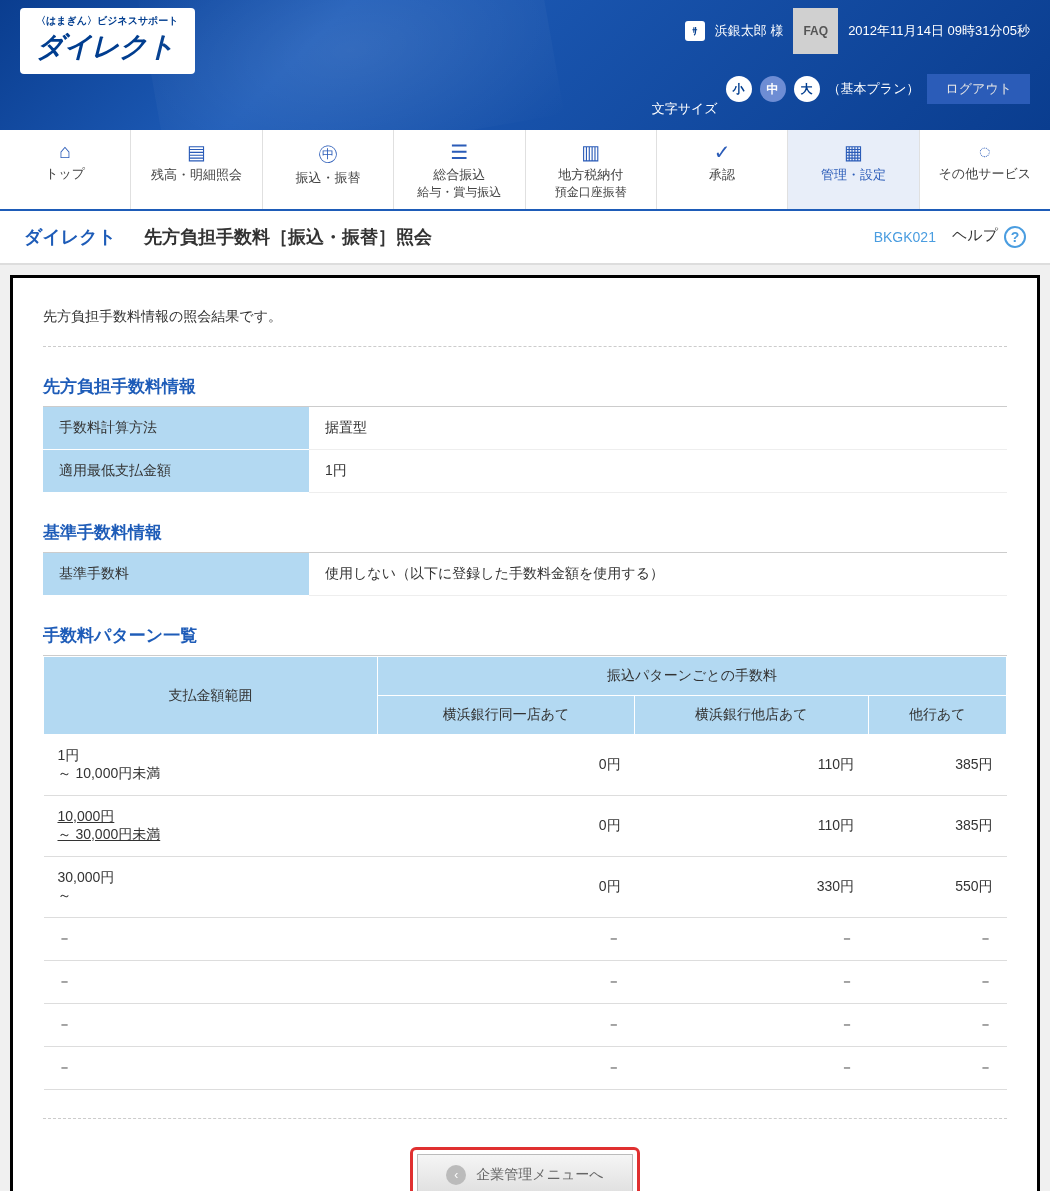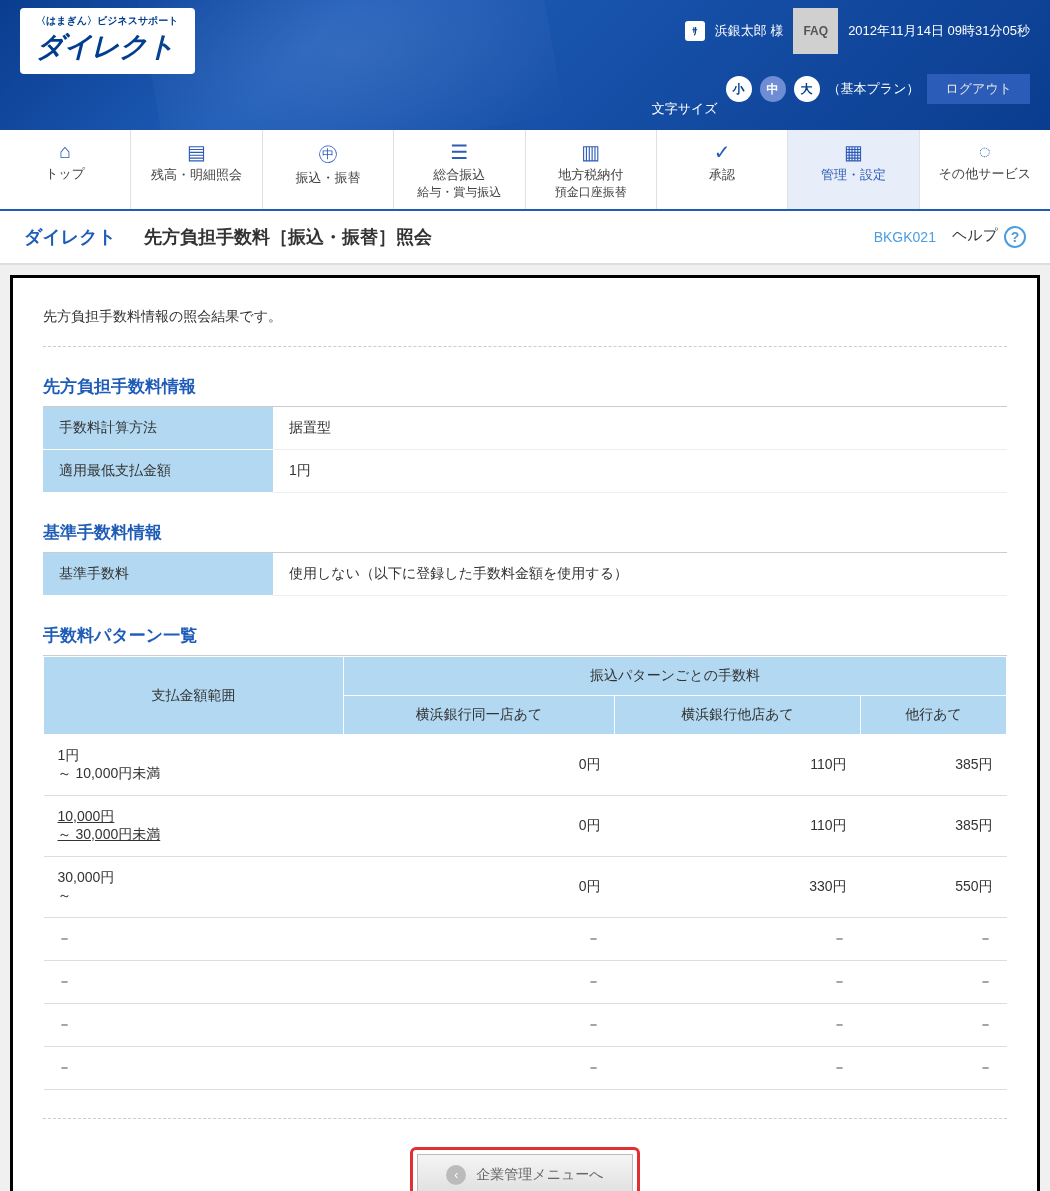--- a/index.html
+++ b/index.html
@@ -34,21 +34,21 @@
 .page-title { font-size: 18px; font-weight: bold; color: #333; }
 .subhead-right { display: flex; gap: 16px; align-items: center; }
 .code { color: #4a9de0; font-size: 14px; }
 .help { font-size: 15px; color: #333; display: flex; align-items: flex-start; gap: 6px; cursor: pointer; }
 .help-icon { width: 22px; height: 22px; border: 2px solid #4a9de0; border-radius: 50%; display: inline-flex; align-items: center; justify-content: center; color: #4a9de0; font-weight: bold; font-size: 14px; }
 .content { background: #f0f0f0; padding: 10px; }
 .card { background: #fff; border: 3px solid #000000; padding: 30px; }
 .desc { font-size: 14px; color: #333; padding-bottom: 20px; border-bottom: 1px dashed #ccc; margin-bottom: 28px; }
 .section-title { color: #1e5cb8; font-size: 17px; font-weight: bold; padding-bottom: 8px; border-bottom: 1px solid #ccc; margin-bottom: 0; }
 .info-table { width: 100%; border-collapse: collapse; margin-bottom: 28px; }
-.info-table th { background: #b3d9f2; text-align: left; padding: 12px 16px; font-weight: normal; font-size: 14px; width: 230px; border-bottom: 1px solid #fff; }
+.info-table th { background: #b3d9f2; text-align: left; padding: 12px 16px; font-weight: normal; font-size: 14px; width: 266px; border-bottom: 1px solid #fff; }
 .info-table td { padding: 12px 16px; font-size: 14px; border-bottom: 1px solid #eee; }
 .fee-table { width: 100%; border-collapse: collapse; margin-bottom: 28px; }
 .fee-table th { background: #b3d9f2; padding: 10px 12px; font-weight: normal; font-size: 14px; border: 1px solid #fff; text-align: center; }
 .fee-table td { padding: 12px 14px; font-size: 14px; border-bottom: 1px solid #ddd; text-align: right; }
 .fee-table td:first-child { text-align: left; }
 .action-row { border-top: 1px dashed #ccc; padding-top: 28px; padding-bottom: 20px; text-align: center; }
 .menu-btn-wrap { display: inline-block; border: 3px solid #e03030; border-radius: 6px; padding: 4px; }
 .menu-btn { background: linear-gradient(#f5f5f5, #dfdfdf); border: 1px solid #bbb; padding: 10px 28px; font-size: 14px; color: #666; cursor: pointer; display: flex; align-items: center; gap: 10px; }
 .chev { width: 20px; height: 20px; border-radius: 50%; background: #bbb; color: #fff; display: inline-flex; align-items: center; justify-content: center; font-size: 12px; }
 </style>
@@ -156,21 +156,21 @@
             <th>基準手数料</th>
             <td>使用しない（以下に登録した手数料金額を使用する）</td>
           </tr>
     </tbody>
       </table>
 
     <div class="section-title">手数料パターン一覧</div>
     <table class="fee-table">
       <tbody>
           <tr>
-        <th rowspan="2" style="width:300px">支払金額範囲</th>
+        <th rowspan="2" style="width:334px">支払金額範囲</th>
         <th colspan="3">振込パターンごとの手数料</th>
       </tr>
       <tr>
         <th>横浜銀行同一店あて</th>
         <th>横浜銀行他店あて</th>
         <th>他行あて</th>
       </tr>
       </tbody>
         <tbody id="fee-rows">
           <tr>

